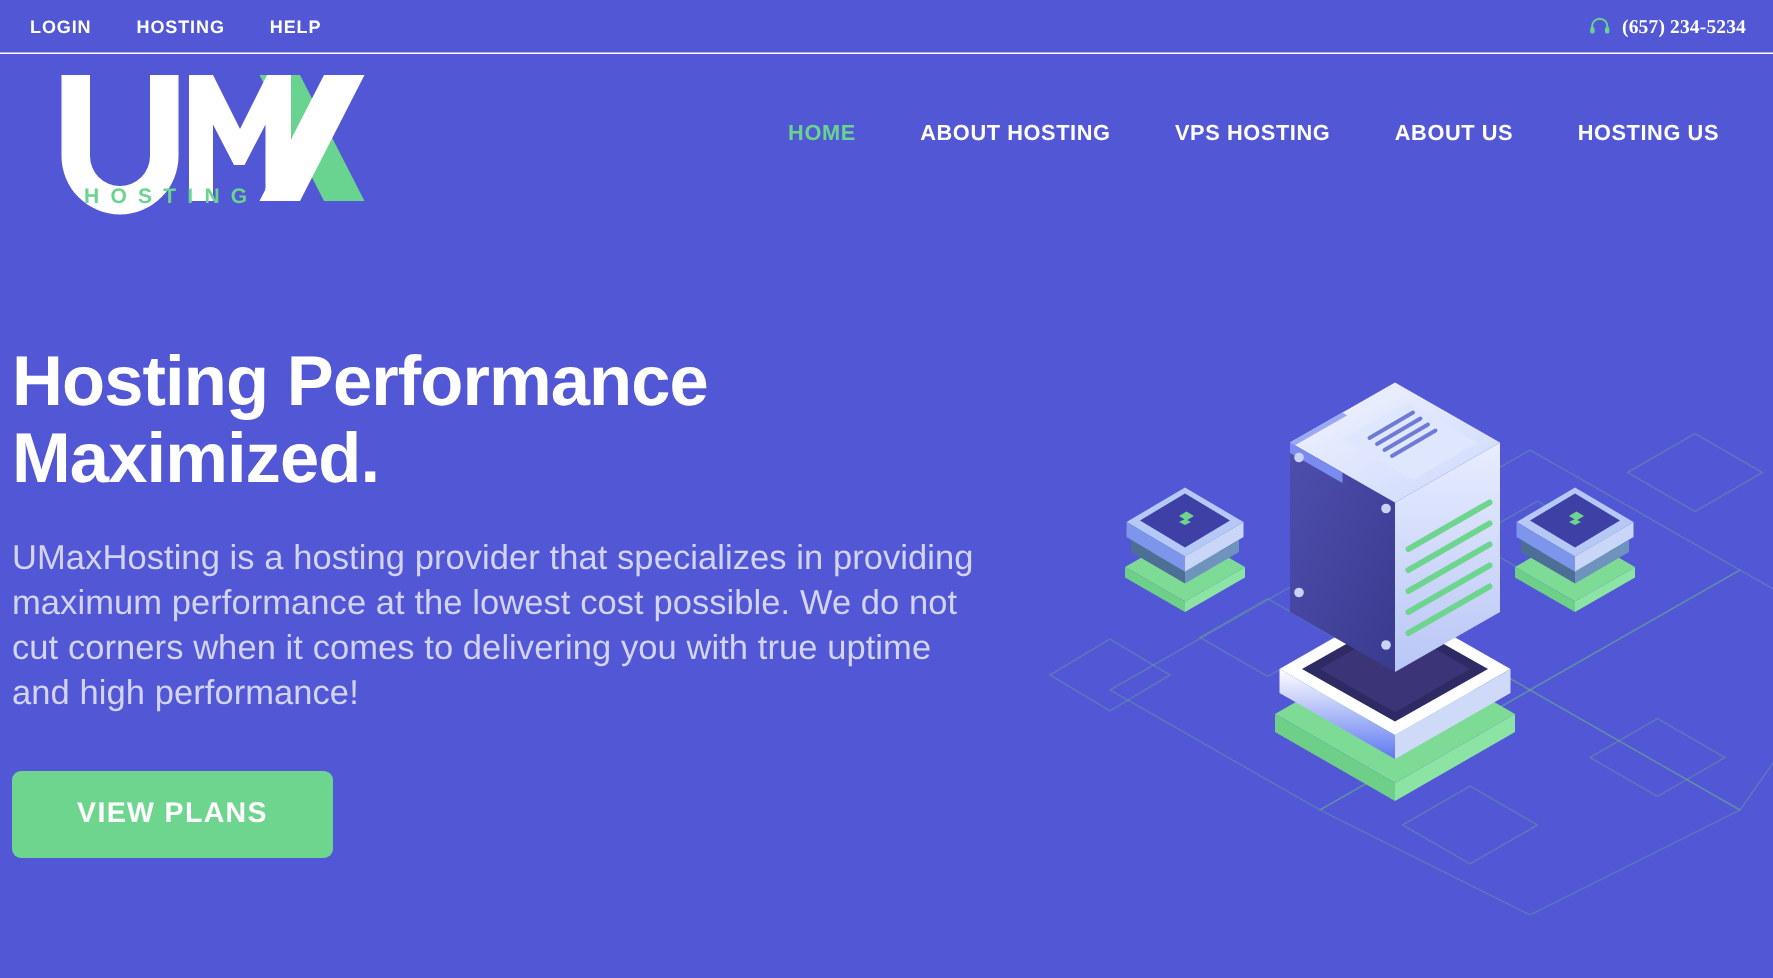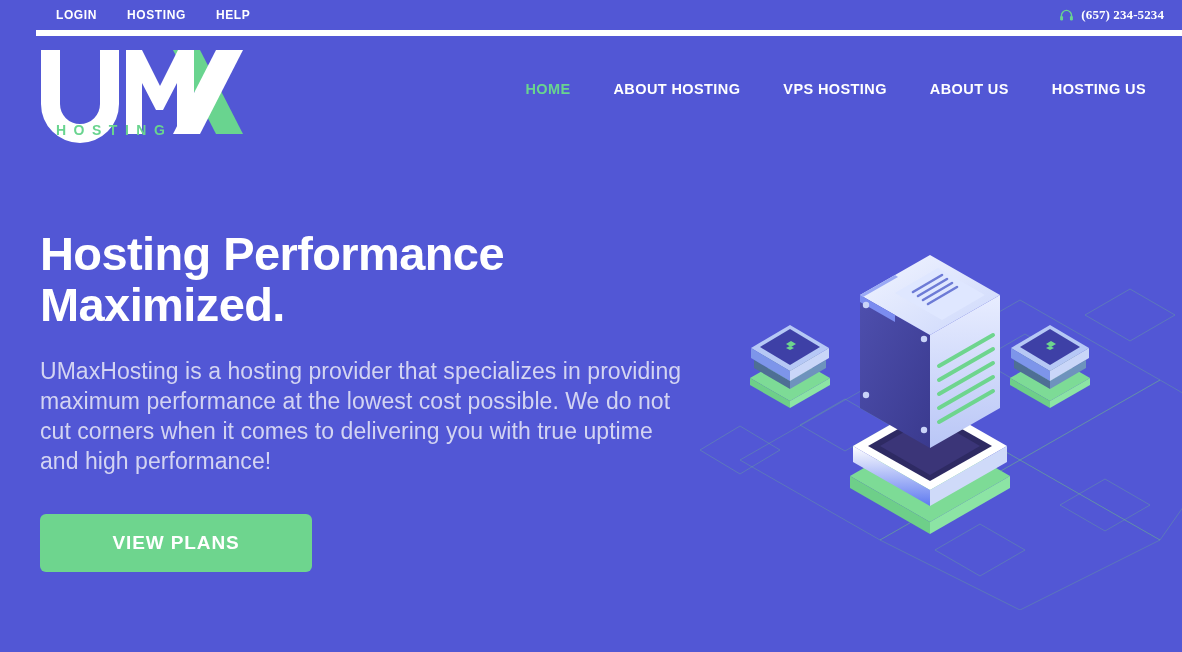--- a/index.html
+++ b/index.html
@@ -22,26 +22,25 @@
     left:680px; top:250px;
     width:520px; height:360px;
     pointer-events:none;
   }
 
   
   .topbar {
     position:relative;
     height:36px;
     background:#5257d5;
-    border-bottom:6px solid #ffffff;
+    border-bottom:1px solid #ffffff;
     display:flex;
     align-items:center;
     padding:0 18px 0 20px;
     z-index:5;
-    margin-left:36px;
   }
   .topbar-left { display:flex; align-items:center; gap:30px; }
   .topbar-link {
     color:#ffffff;
     font-size:12px;
     font-weight:bold;
     letter-spacing:0.6px;
     text-decoration:none;
     cursor:pointer;
     line-height:14px;
@@ -97,21 +96,20 @@
   }
   .nav-item.active { color:#69d48f; }
 
   
   .hero {
     position:relative;
     padding-left:8px;
     padding-top:80px;
     width:720px;
     z-index:4;
-    margin-left:32px;
   }
   .hero h1 {
     color:#ffffff;
     font-size:47px;
     line-height:51px;
     font-weight:bold;
     letter-spacing:-0.6px;
     white-space:pre-line;
     margin-bottom:26px;
   }
@@ -120,21 +118,21 @@
     font-size:23px;
     line-height:30px;
     width:656px;
     letter-spacing:0.05px;
   }
   .cta {
     display:inline-flex;
     align-items:center;
     justify-content:center;
     margin-top:38px;
-    width:272px; height:58px;
+    width:214px; height:58px;
     background:#6ed58e;
     border:none;
     border-radius:6px;
     color:#ffffff;
     font-size:19px;
     font-weight:bold;
     letter-spacing:0.9px;
     font-family:"Liberation Sans", sans-serif;
     cursor:pointer;
   }

